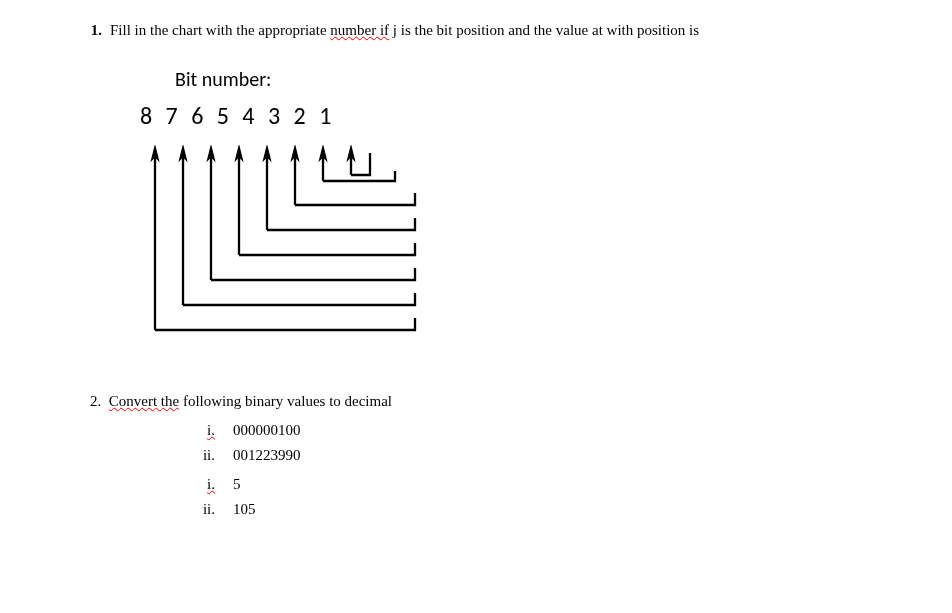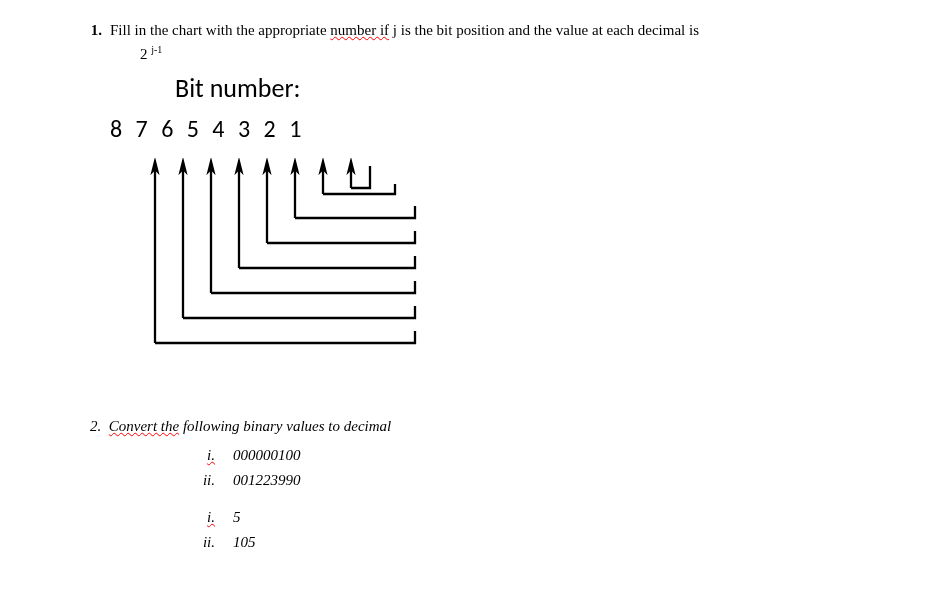--- a/index.html
+++ b/index.html
@@ -11,41 +11,38 @@
       width: 952px;
       color: #000;
       background: #fff;
     }
     .q1-row { display: flex; align-items: flex-start; }
     .qnum { font-weight: bold; width: 30px; text-align: right; padding-right: 8px; }
     .qbody { flex: 1; max-width: 830px; }
     .spell { text-decoration: underline; text-decoration-color: red; text-decoration-style: wavy; text-decoration-thickness: 1px; }
     .formula { margin-left: 30px; margin-top: 2px; font-family: "Times New Roman", serif; }
     .formula .sup { font-size: 10px; vertical-align: super; }
-    .bit-heading { font-family: "Calibri", Arial, sans-serif; font-size: 26px; margin-top: 5px; margin-left: 65px; }
-    .bit-numbers { font-family: "Calibri", Arial, sans-serif; font-size: 24px; margin-top: 6px; word-spacing: 8px; }
+    .bit-heading { font-family: "Calibri", Arial, sans-serif; font-size: 20px; margin-top: 24px; margin-left: 65px; }
+    .bit-numbers { font-family: "Calibri", Arial, sans-serif; font-size: 24px; margin-top: 6px; margin-left: 30px; word-spacing: 8px; }
     .diagram-holder { margin-top: 12px; margin-left: 40px; }
     .gap { height: 36px; }
-    .q2, .q3 { margin-left: 10px; margin-top: 16px; font-style: italic; }
+    .q2, .q3 { margin-left: 10px; margin-top: 4px; }
     .q2top, .q3top { max-width: 830px; text-align: justify; text-justify: inter-word; }
     .roman-list { margin-top: 8px; margin-left: 95px; }
     .roman-row { display: flex; margin-bottom: 4px; }
     .roman-label { width: 30px; text-align: right; margin-right: 18px; }
     .roman-val { font-family: "Times New Roman", serif; }
   </style>
 </head>
 <body>
 
 <div class="q1-row">
   <div class="qnum">1.</div>
   <div class="qbody">
-    <span>Fill in the chart with the appropriate </span><span class="spell">number  if</span><span> j is the bit position and the value at each decimal is</span>
-    <div class="formula">
-      <span>2 </span><span class="sup">j-1</span>
-    </div>
+    <span>Fill in the chart with the appropriate </span><span class="spell">number  if</span><span> j is the bit position and the value at with position is</span>
     <div class="bit-heading">Bit number:</div>
     <div class="bit-numbers">8  7  6  5  4  3  2  1</div>
     <div class="diagram-holder">
       <svg width="290" height="200" viewBox="0 0 290 200">
         <defs>
           <marker id="ah" markerWidth="8" markerHeight="8" refX="4" refY="2" orient="auto">
             <polygon points="0,0 8,2 0,4 2,2" fill="#000"></polygon>
           </marker>
         </defs>
         <g stroke="#000" stroke-width="2.3" fill="none">

